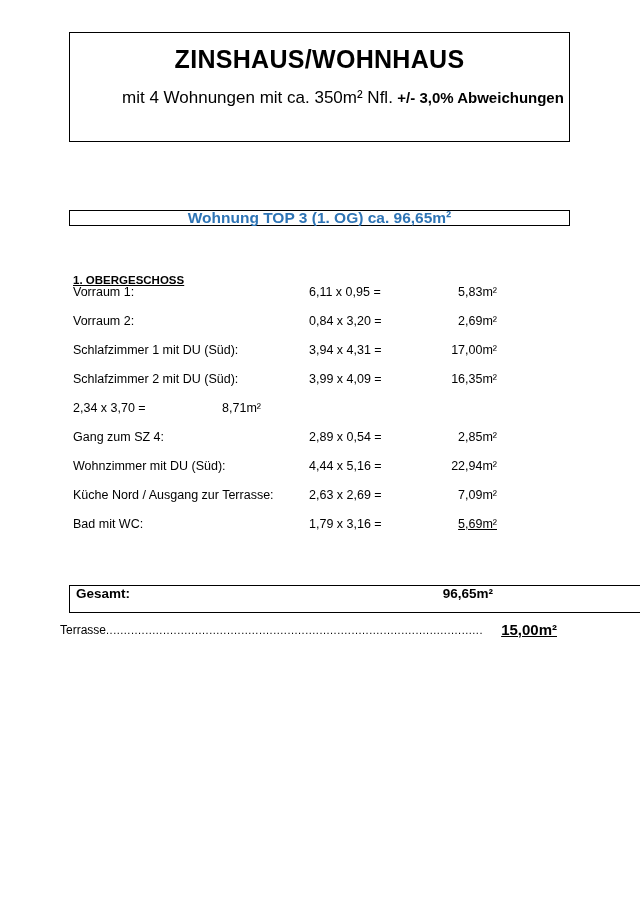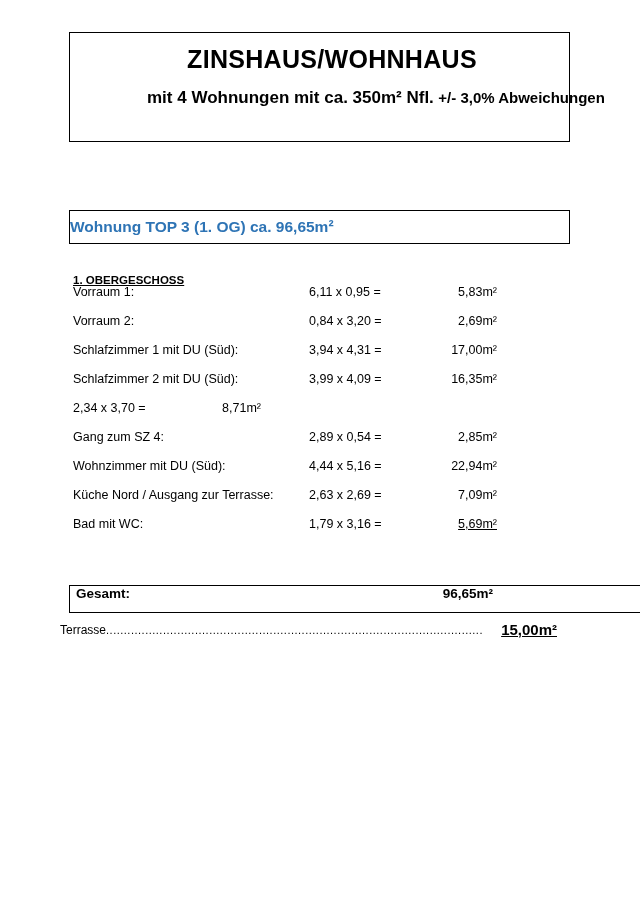--- a/index.html
+++ b/index.html
@@ -25,57 +25,57 @@
   
   .header-box {
     position: absolute;
     left: 69px;
     top: 32px;
     width: 501px;
     height: 110px;
     border: 1px solid #000;
     box-sizing: border-box;
     background: #fff;
-    padding-left: 25px;
   }
   .header-title {
     text-align: center;
     font-size: 25px;
     font-weight: bold;
     letter-spacing: 0.3px;
     margin-top: 12px;
   }
   .header-sub-wrap {
     text-align: center;
     margin-top: 14px;
     padding: 0 8px;
     white-space: nowrap;
   }
   .header-sub {
     font-size: 17px;
-    font-weight: bold;
+    font-weight: normal;
     margin-left: 44px;
   }
   .header-sub-small {
     font-size: 15px;
     font-weight: bold;
     vertical-align: baseline;
   }
 
   
   .unit-box {
     position: absolute;
     left: 69px;
     top: 210px;
     width: 501px;
-    height: 34px;
+    height: 16px;
     border: 1px solid #000;
     box-sizing: border-box;
     display: flex;
     align-items: center;
+    justify-content: center;
     background: #fff;
   }
   .unit-title {
     font-size: 15.5px;
     font-weight: bold;
     color: #2e74b5;
   }
 
   
   .section-label {

